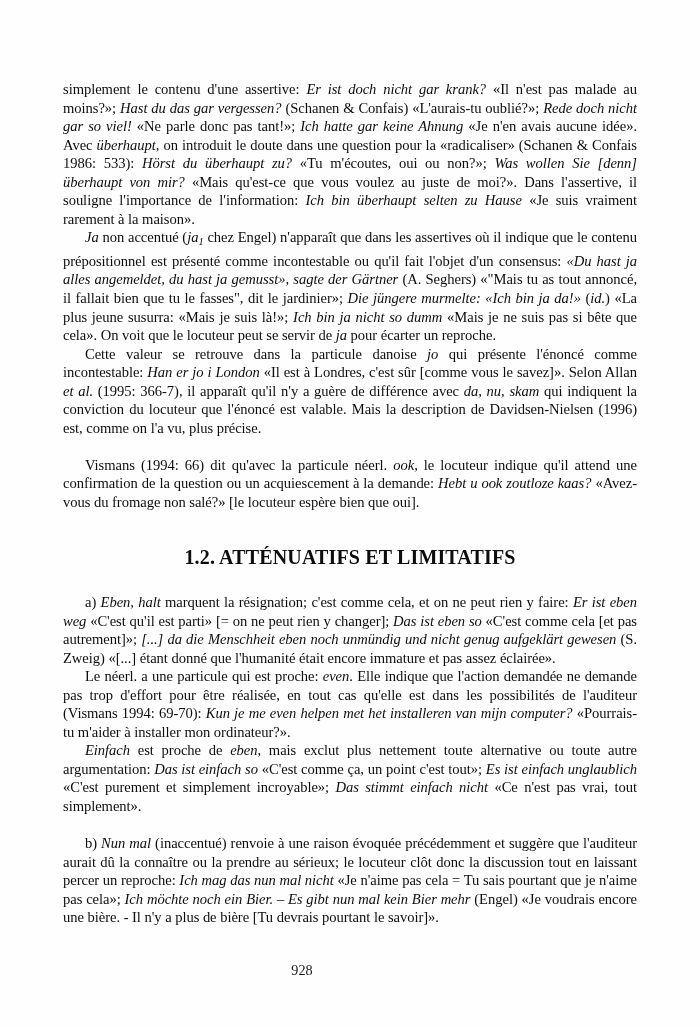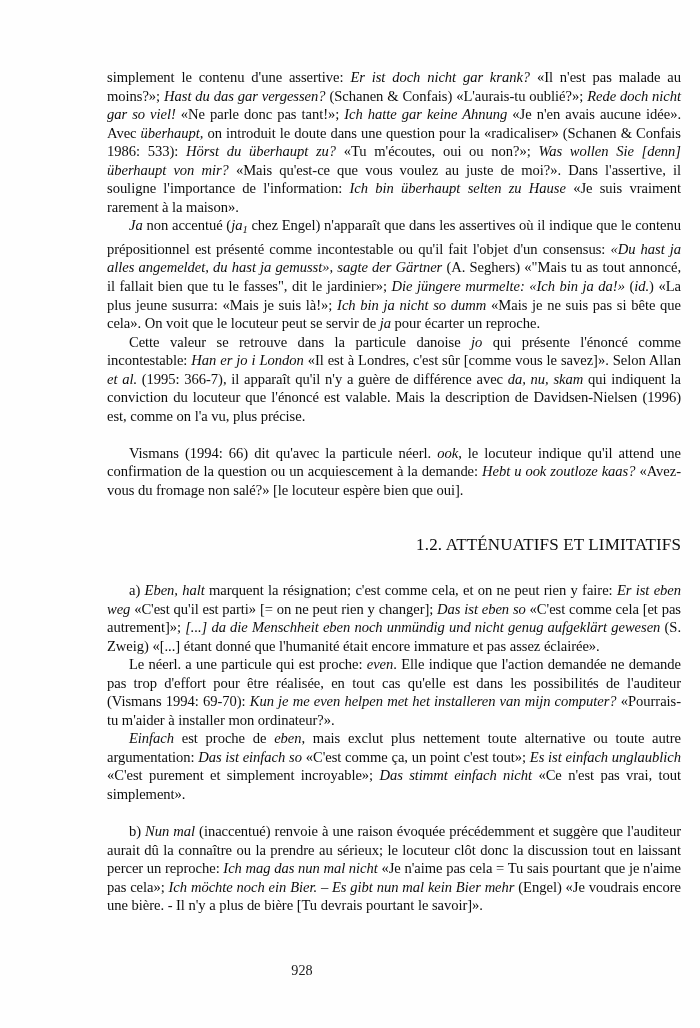--- a/index.html
+++ b/index.html
@@ -15,46 +15,45 @@
     position: relative;
     width: 700px;
     height: 1028px;
     background: #fefefe;
     overflow: hidden;
     box-sizing: border-box;
   }
   .textblock {
     position: absolute;
     left: 63px;
-    top: 68px;
+    top: 80px;
     width: 574px;
-    margin-left: 44px;
   }
   p.para {
     margin: 0;
     font-size: 14.6px;
     line-height: 18.55px;
     text-align: justify;
     text-justify: inter-word;
     hyphens: none;
     letter-spacing: -0.05px;
     word-spacing: 0px;
   }
   p.indent {
     text-indent: 22px;
   }
   p.gap-before {
     margin-top: 18.5px;
   }
   h2.section-title {
     margin: 0;
-    font-size: 17px;
-    font-weight: normal;
+    font-size: 20px;
+    font-weight: bold;
     line-height: 18.55px;
-    text-align: right;
+    text-align: center;
     letter-spacing: 0.15px;
   }
   .it { font-style: italic; }
   .sub {
     font-size: 0.72em;
     vertical-align: -0.28em;
     font-style: italic;
   }
   .pagenum {
     position: absolute;

